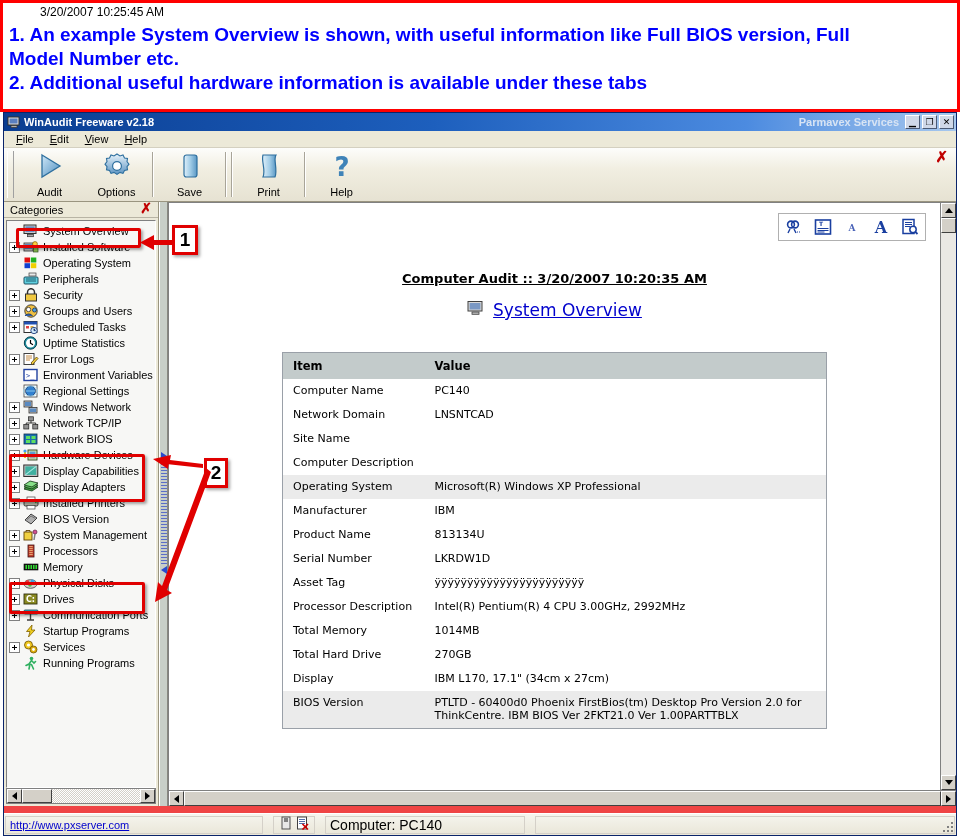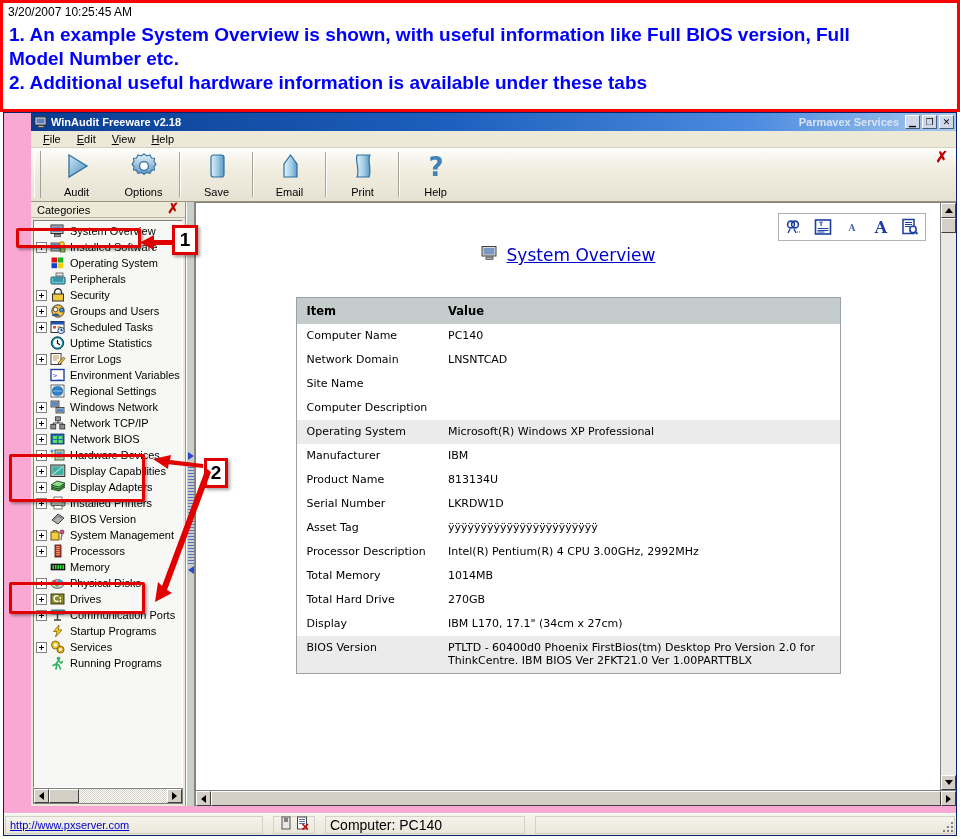--- a/index.html
+++ b/index.html
@@ -21,36 +21,36 @@
     width: 960px; height: 112px;
     border: 3px solid #ff0000;
     background: #ffffff;
     overflow: hidden;
   }
   #annot-timestamp {
     font-family: "Liberation Sans", sans-serif;
     font-size: 12px; color: #000000;
     padding: 2px 1px 0 5px; line-height: 14px;
     white-space: nowrap;
+    margin-left: 32px;
   }
   .annot-line {
     font-family: "Liberation Sans", sans-serif;
     font-size: 19px; font-weight: bold; color: #0000ff;
     padding: 0 6px; line-height: 24px;
     white-space: nowrap;
   }
   #annot-l1 { padding-top: 4px; }
 
   
   #app-window {
     position: absolute; left: 3px; top: 112px;
     width: 954px; height: 724px;
     border: 1px solid #0a246a;
-    background: #f9a8d4;
-    padding-left: 27px;
+    background: #ef4444;
   }
 
   
   #titlebar {
     position: relative;
     height: 18px;
     background: linear-gradient(to right,#0a3d91 0%,#1d5fbd 45%,#4c8be0 78%,#a7c8ee 100%);
     display: flex; align-items: center;
     color: #ffffff;
   }
@@ -477,35 +477,20 @@
                 </linearGradient>
               </defs>
             <rect x="9" y="3" width="13" height="22" rx="2.5" fill="url(#gSave)" stroke="#2e6f9e" stroke-width="1.2"></rect>
           </svg>
         </span>
         <span class="tb-label">Save</span>
       </div>
 
       <div class="tb-sep"></div>
 
-      <div class="tb-btn">
-        <span>
-          <svg width="30" height="28" viewBox="0 0 30 28">
-            <defs>
-                <linearGradient id="gMail" x1="0" y1="0" x2="1" y2="0">
-              <stop offset="0" stop-color="#e0f1fb"></stop>
-                  <stop offset=".6" stop-color="#9ecae6"></stop>
-                  <stop offset="1" stop-color="#5d99c5"></stop>
-                </linearGradient>
-              </defs>
-            <path d="M9 25 L9 12 L15.5 3 L22 12 L22 25 Z" fill="url(#gMail)" stroke="#2e6f9e" stroke-width="1.2"></path>
-          </svg>
-        </span>
-        <span class="tb-label">Email</span>
-      </div>
 
       <div class="tb-sep"></div>
 
       <div class="tb-btn">
         <span>
           <svg width="30" height="28" viewBox="0 0 30 28">
             <defs>
                 <linearGradient id="gPr" x1="0" y1="0" x2="1" y2="0">
               <stop offset="0" stop-color="#dff0fa"></stop>
                   <stop offset=".55" stop-color="#9fcbe6"></stop>
@@ -851,20 +836,21 @@
                 <svg width="18" height="18" viewBox="0 0 18 18">
                   <rect x="2" y="1.5" width="11" height="14" fill="#ffffff" stroke="#1a3fa0" stroke-width="1.5"></rect>
                   <path d="M4 4.5 h7 M4 6.5 h7 M4 8.5 h5" stroke="#1a3fa0" stroke-width="1"></path>
                   <circle cx="12" cy="11.5" r="3.2" fill="#ffffff" stroke="#1a3fa0" stroke-width="1.5"></circle>
                   <path d="M14.3 13.8 L16.5 16" stroke="#1a3fa0" stroke-width="1.8"></path>
                 </svg>
               </span>
             </div>
 
             <div id="doc-body">
+              <div id="doc-title">Computer Audit :: 3/20/2007 10:20:35 AM</div>
               <div id="doc-subtitle-row">
                 <span>
                   <svg width="18" height="16" viewBox="0 0 18 16">
                     <rect x="1" y="1.5" width="14" height="9.5" fill="#d8d8d8" stroke="#404040" stroke-width="1"></rect>
                     <rect x="2.6" y="3" width="10.8" height="6.5" fill="#7a98c4"></rect>
                     <rect x="5" y="12" width="7" height="2.3" fill="#b8b8b8" stroke="#404040" stroke-width=".8"></rect>
                   </svg>
                 </span>
                 <a id="doc-subtitle" href="#">System Overview</a>
               </div>

